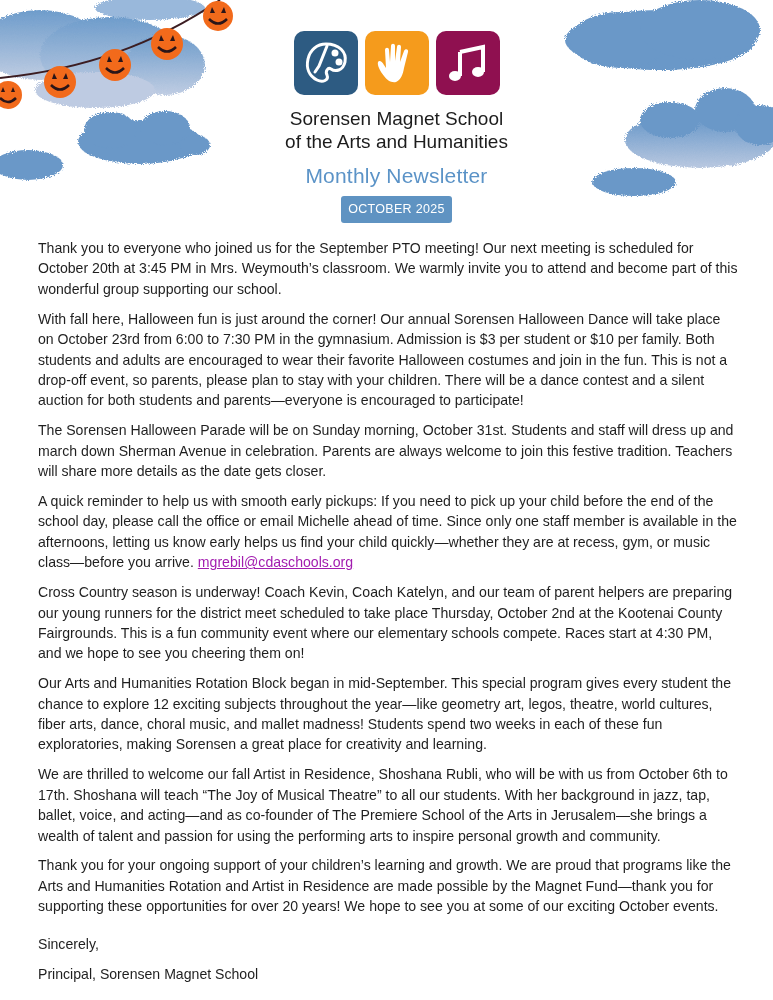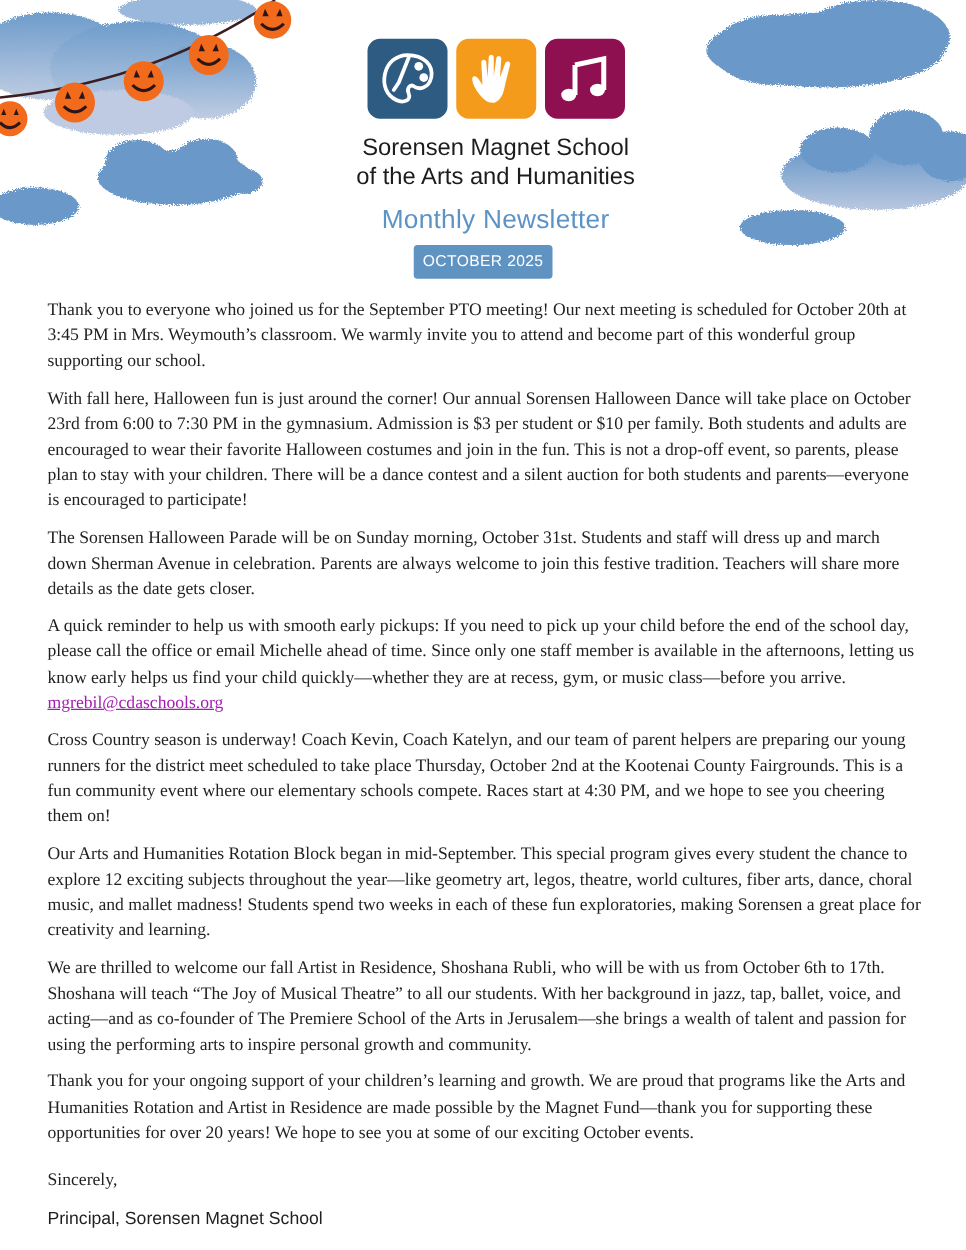--- a/index.html
+++ b/index.html
@@ -3,23 +3,23 @@
 <meta charset="utf-8">
 <style>
   html, body { margin: 0; padding: 0; background: #ffffff; }
   body { width: 773px; height: 1000px; position: relative; overflow: hidden; font-family: "Liberation Sans", sans-serif; color: #1f1f1f; }
   .deco { position: absolute; left: 0; top: 0; width: 773px; height: 220px; pointer-events: none; }
   .logos { position: absolute; top: 31px; left: 294px; display: flex; gap: 7px; }
   .logo { width: 64px; height: 64px; border-radius: 10px; display: flex; align-items: center; justify-content: center; }
   .logo svg { width: 50px; height: 50px; }
   .school-name { position: absolute; top: 107px; left: 0; width: 793px; text-align: center; font-size: 19px; line-height: 23px; color: #1c1c1c; }
   .newsletter-title { position: absolute; top: 164px; left: 0; width: 793px; text-align: center; font-size: 21px; color: #5b93c7; letter-spacing: 0.2px; }
-  .date-badge { position: absolute; top: 196px; left: 331px; width: 111px; height: 27px; background: #5f93c2; color: #ffffff; border-radius: 3px; font-size: 12.5px; text-align: center; line-height: 27px; letter-spacing: 0.3px; }
+  .date-badge { position: absolute; top: 196px; left: 341px; width: 111px; height: 27px; background: #5f93c2; color: #ffffff; border-radius: 3px; font-size: 12.5px; text-align: center; line-height: 27px; letter-spacing: 0.3px; }
   .content { position: absolute; top: 238px; left: 38px; width: 700px; font-size: 14.1px; line-height: 20.4px; }
-  .content p { margin: 0 0 9.5px 0; font-family: Liberation Serif, serif; }
+  .content p { margin: 0 0 9.5px 0; }
   .email { color: #a21caf; text-decoration: underline; }
   .spacer { height: 8px; }
 </style>
 </head>
 <body>
 
 <svg class="deco" viewBox="0 0 773 220" xmlns="http://www.w3.org/2000/svg">
   <defs>
     <filter id="rough" x="-10%" y="-10%" width="120%" height="120%">
       <feTurbulence type="fractalNoise" baseFrequency="0.9" numOctaves="2" result="n"></feTurbulence>

